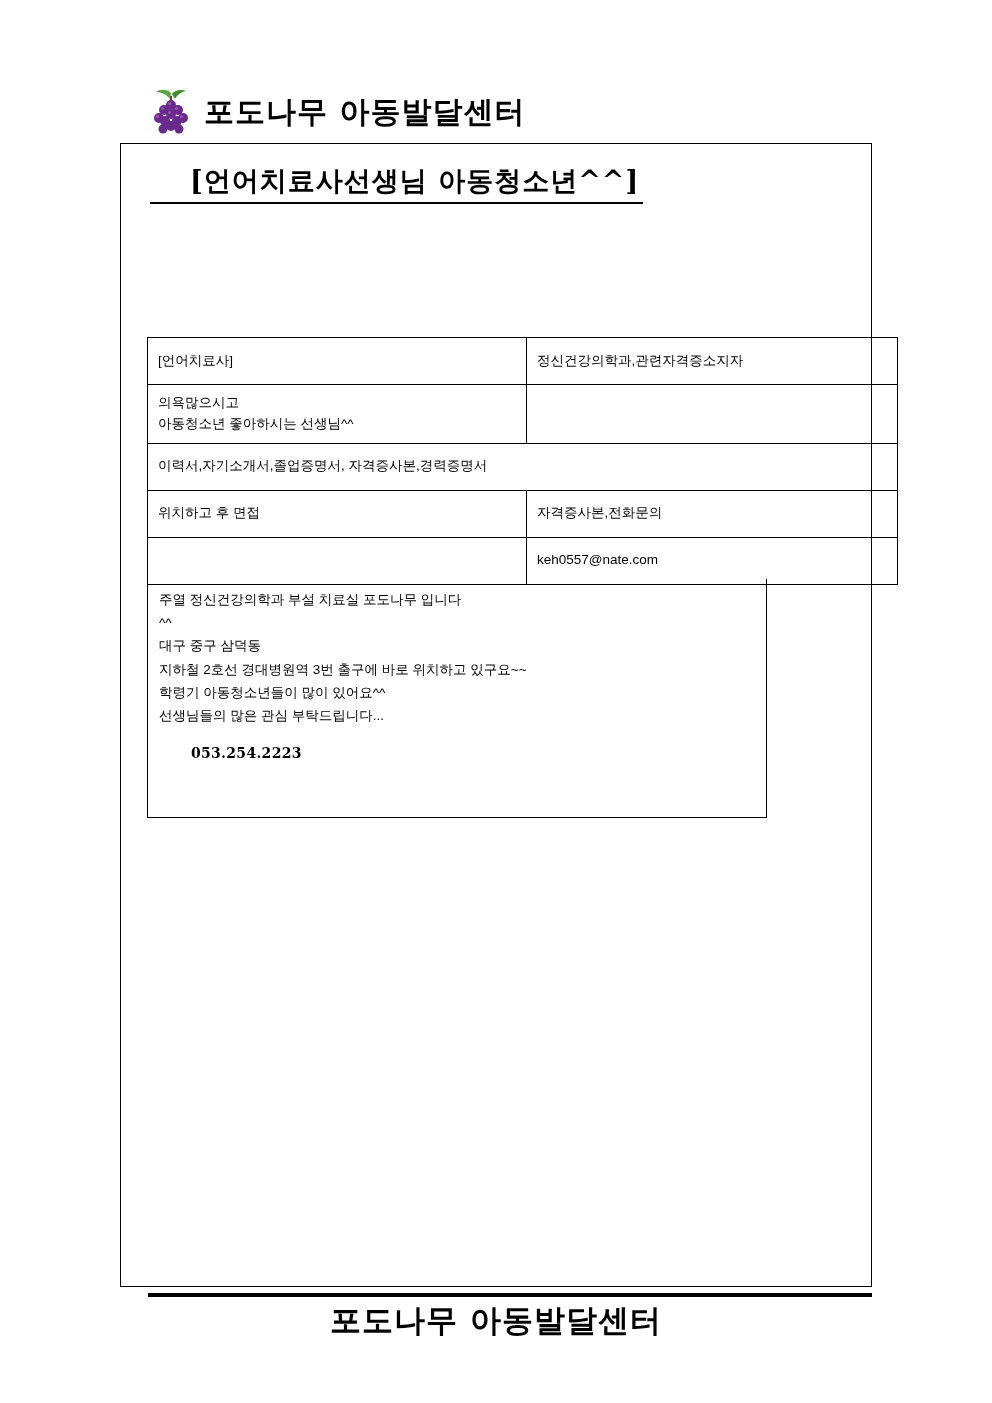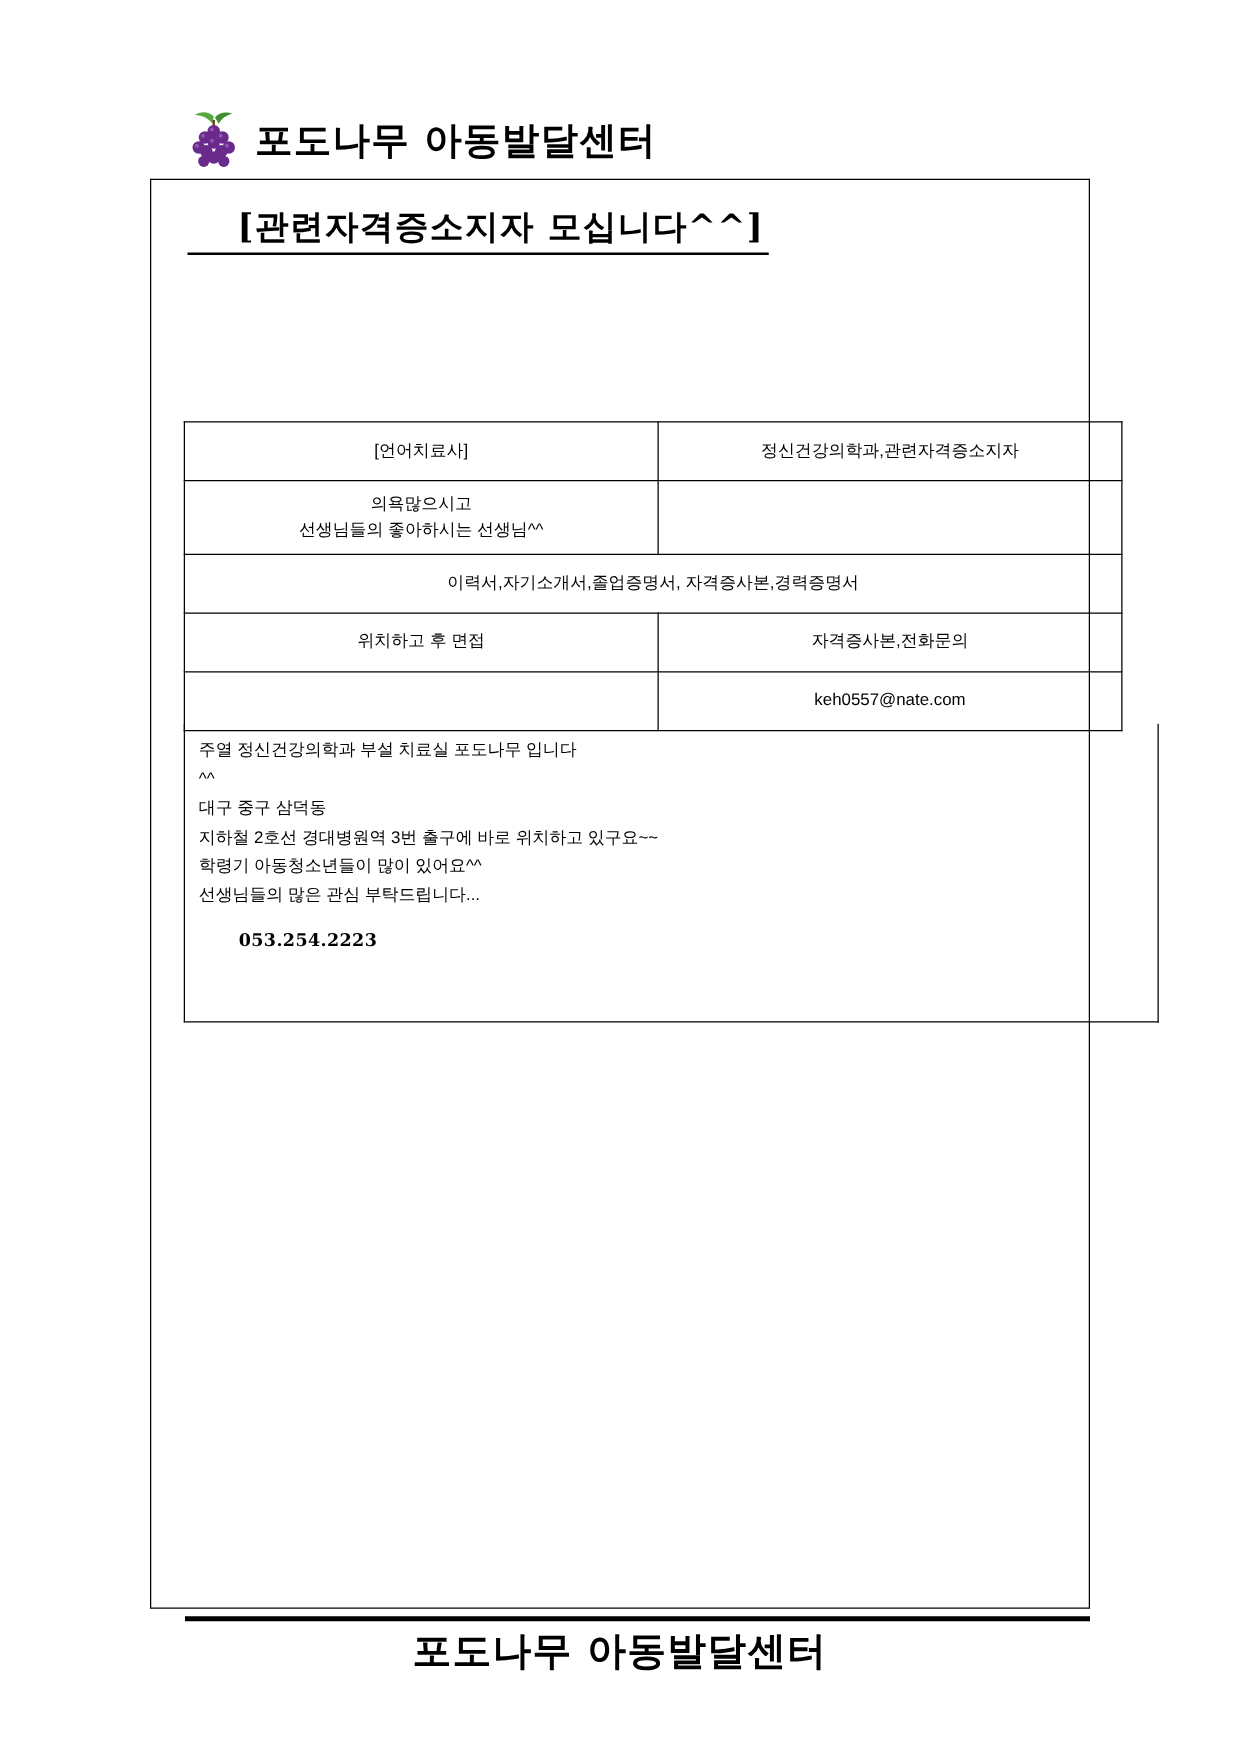--- a/index.html
+++ b/index.html
@@ -89,40 +89,39 @@
     table-layout: fixed;
   }
   .info-table td {
     border: 1px solid #000000;
     padding: 8px 10px;
     font-size: 13.5px;
     font-family: "Liberation Sans", sans-serif;
     vertical-align: middle;
     line-height: 1.55;
     height: 30px;
-    text-align: center;
   }
   .col-left { width: 358px; }
   .col-right { width: 350px; }
   .cell-tall { height: 44px; }
   .email-cell {
     font-family: "DejaVu Serif", serif;
     font-size: 13px;
     margin-left: 12px;
   }
   .cell-multiline {
     white-space: pre-line;
   }
 
   
   .notes-box {
     position: absolute;
     left: 147px;
     top: 579px;
-    width: 780px;
+    width: 620px;
     height: 239px;
     border: 1px solid #000000;
     border-top: none;
     box-sizing: border-box;
     padding: 9px 11px;
   }
   .notes {
     font-size: 13.5px;
     line-height: 1.72;
     white-space: pre-line;
@@ -190,32 +189,32 @@
           <circle cx="33.5" cy="28.5" r="1.6"></circle>
         </g>
       </svg>
     </span>
     <span class="header-title">포도나무 아동발달센터</span>
   </div>
 
   <div class="outer-box"></div>
 
   <div class="headline-wrap">
-    <span class="headline">[관련자격증소지자 모십니다^^]</span>
+    <span class="headline">[언어치료사선생님 아동청소년^^]</span>
   </div>
 
   <table class="info-table">
     <tbody>
       <tr>
         <td class="col-left">[언어치료사]</td>
         <td class="col-right">정신건강의학과,관련자격증소지자</td>
       </tr>
       <tr>
         <td class="col-left cell-tall cell-multiline">의욕많으시고
-선생님들의 좋아하시는 선생님^^</td>
+아동청소년 좋아하시는 선생님^^</td>
         <td class="col-right cell-tall"></td>
       </tr>
       <tr>
         <td class="col-left" colspan="2">이력서,자기소개서,졸업증명서, 자격증사본,경력증명서</td>
       </tr>
       <tr>
         <td class="col-left">위치하고 후 면접</td>
         <td class="col-right">자격증사본,전화문의</td>
       </tr>
       <tr>

